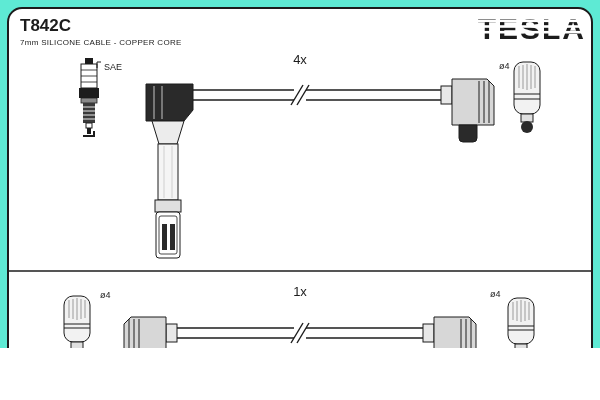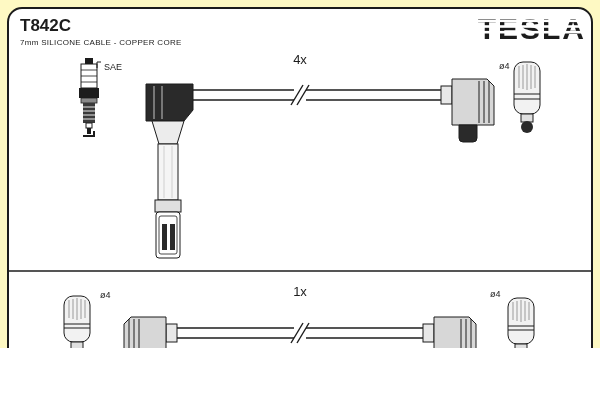--- a/index.html
+++ b/index.html
@@ -1,19 +1,19 @@
 <!DOCTYPE html>
 <html><head>
 <meta charset="utf-8">
 <style>
   html,body{margin:0;padding:0;background:#ffffff;}
   .page{
     position:relative;
     width:600px;height:348px;
-    background:#fef9c3;
+    background:#5eead4;
     font-family:"Liberation Sans", sans-serif;
     overflow:hidden;
     text-align:right;
   }
   svg{display:block;}
   text{font-family:"Liberation Sans", sans-serif; fill:#1c1c1c;}
   .part-number{font-size:17px;font-weight:bold;}
   .subtitle{font-size:8px;letter-spacing:0.3px;}
   .brand{font-size:30px;font-weight:bold;letter-spacing:2px;}
   .qty{font-size:13px;}

